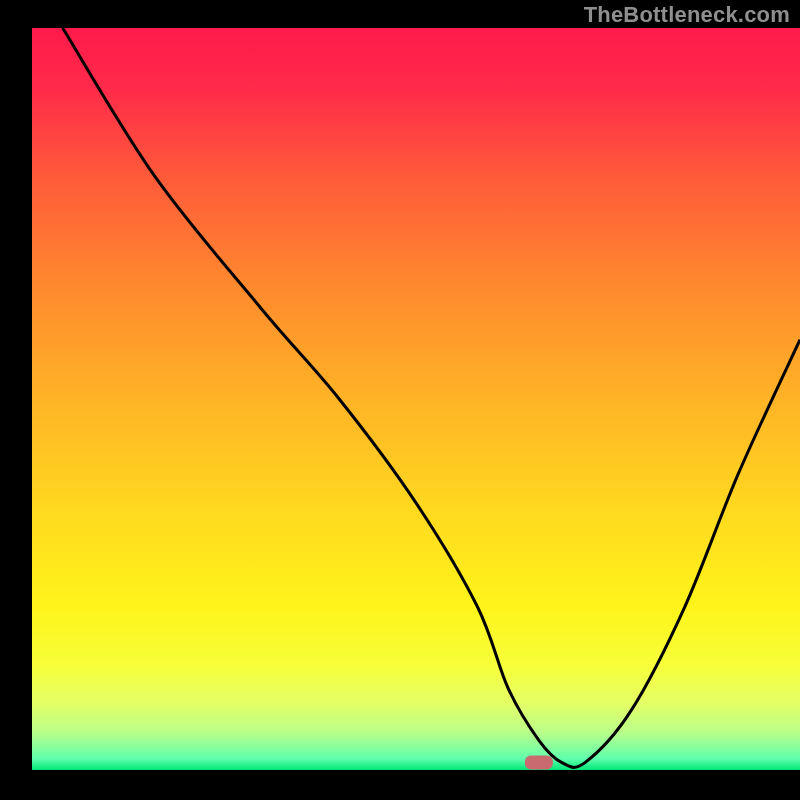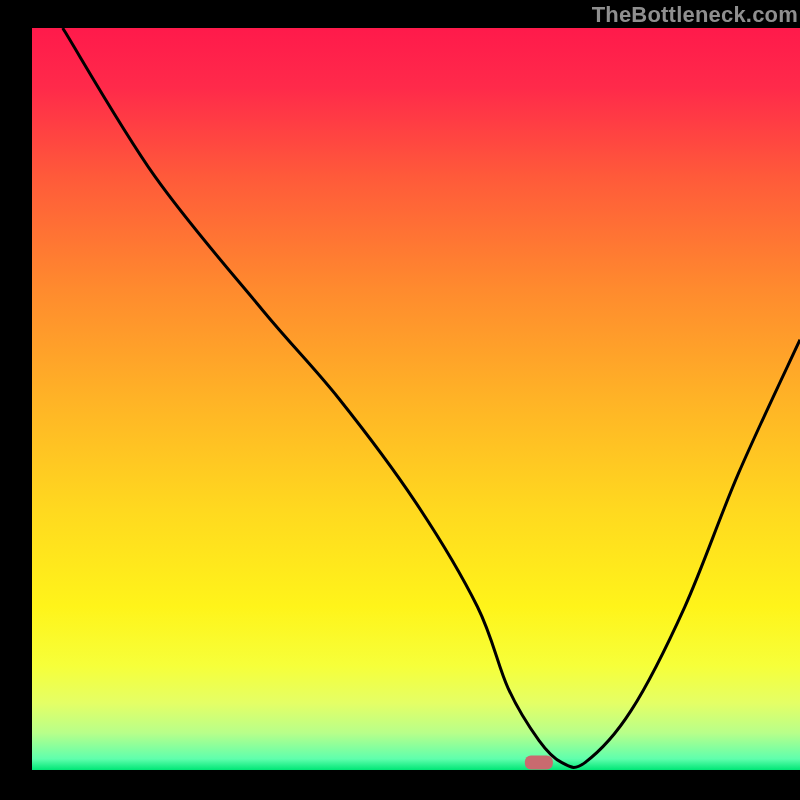--- a/index.html
+++ b/index.html
@@ -12,21 +12,21 @@
   }
   .frame {
     position: relative;
     width: 800px;
     height: 800px;
     background: #000;
   }
   .watermark {
     position: absolute;
     top: 2px;
-    right: 2px;
+    right: 10px;
     font-family: Arial, Helvetica, sans-serif;
     font-size: 22px;
     font-weight: 600;
     color: #8f8f8f;
     letter-spacing: 0.2px;
   }
   svg {
     position: absolute;
     left: 0;
     top: 0;

